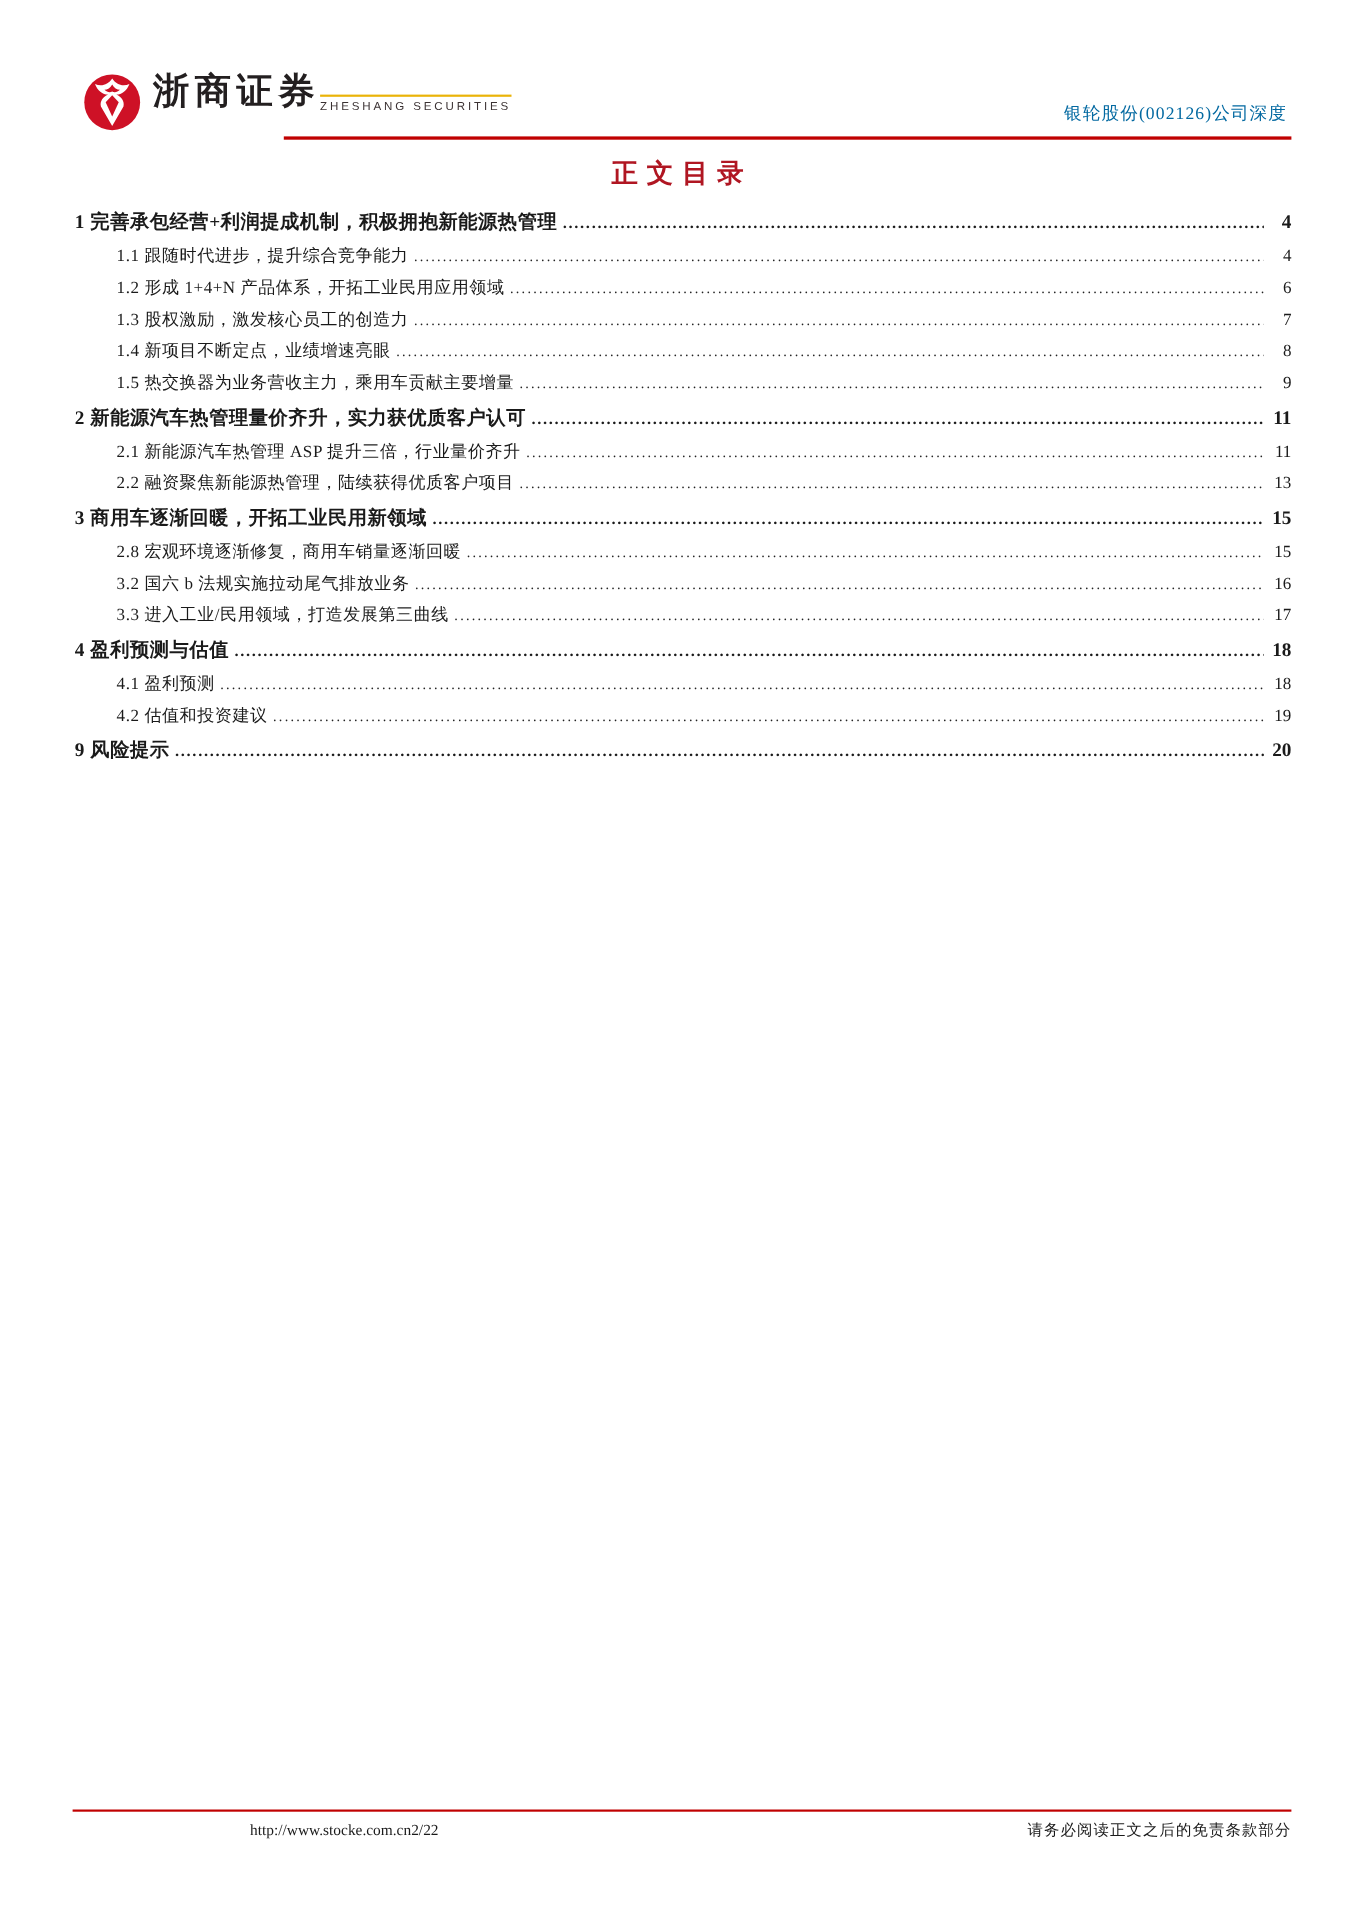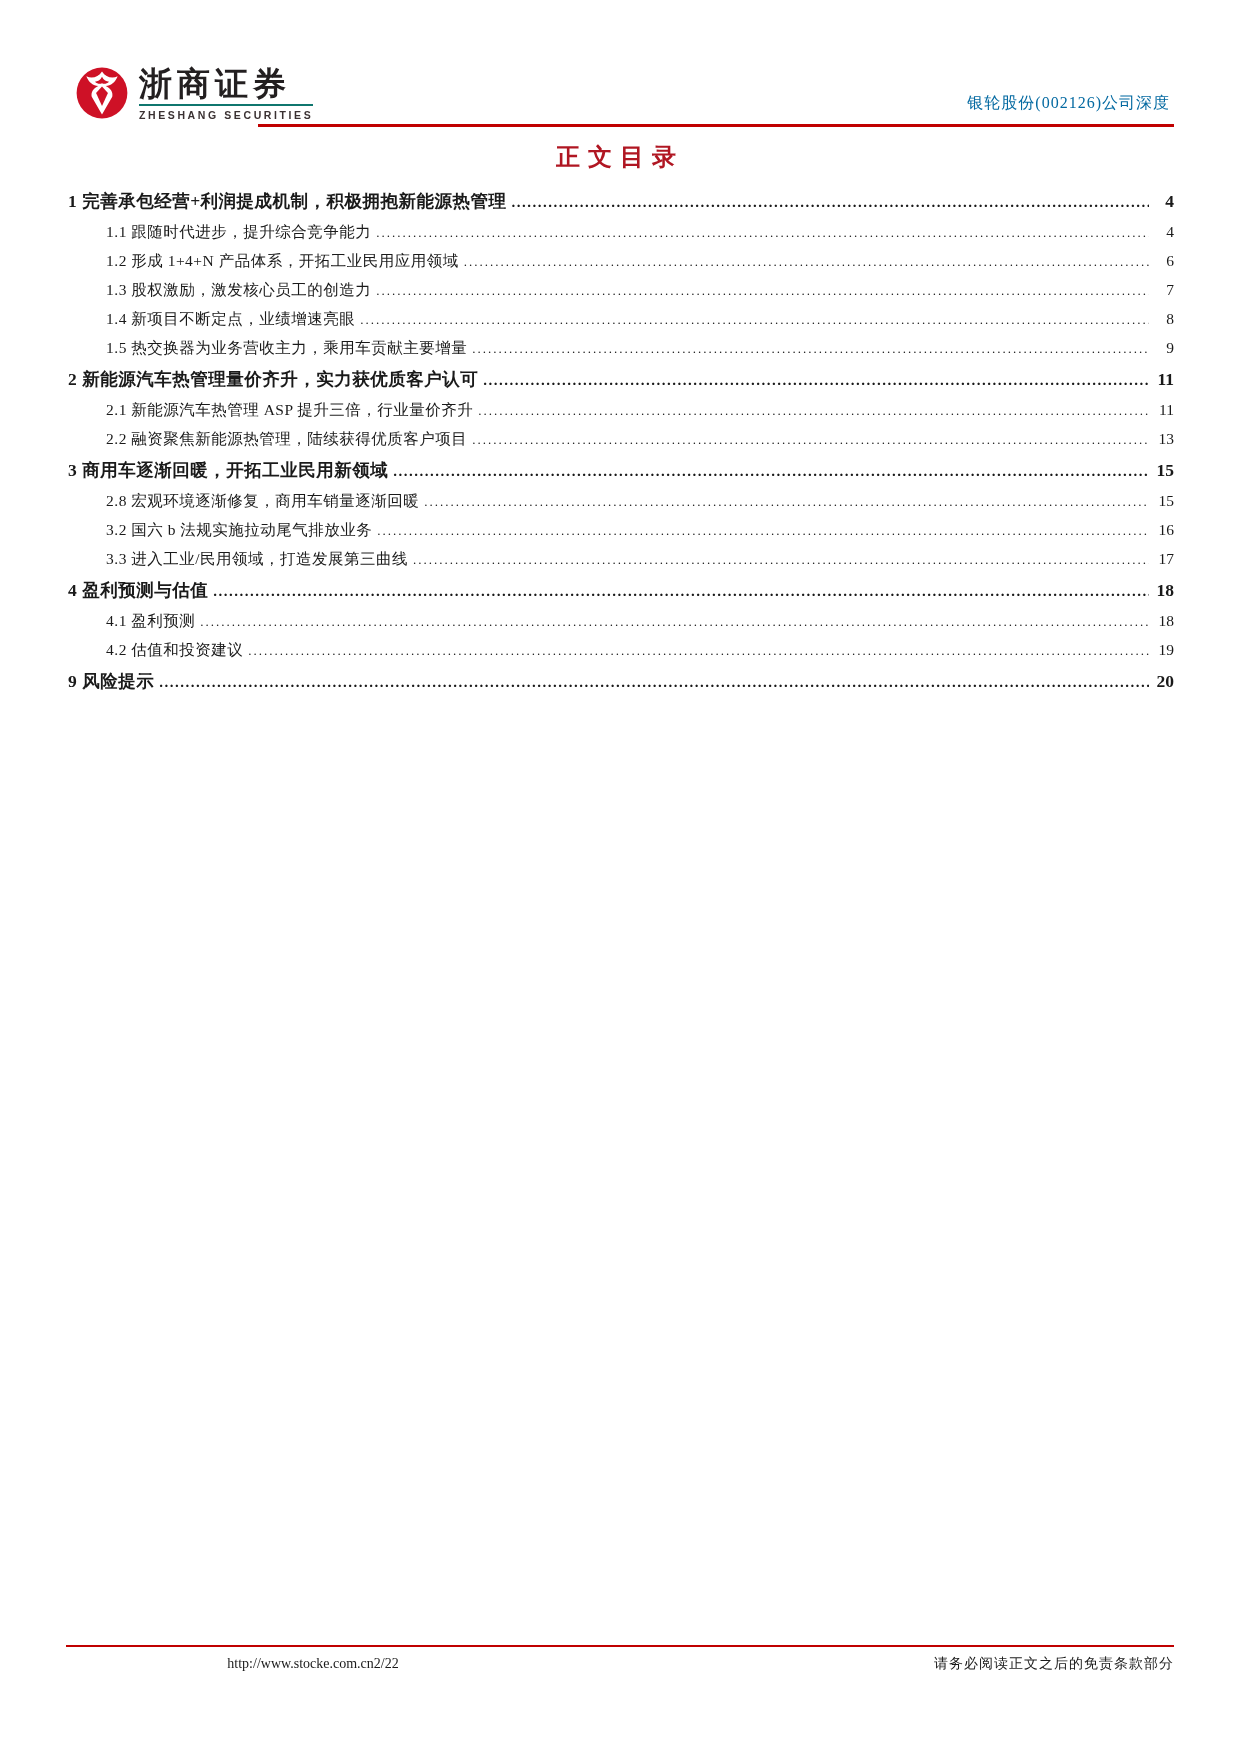--- a/index.html
+++ b/index.html
@@ -20,35 +20,35 @@
   
   .header-logo {
     position: absolute;
     left: 75px;
     top: 66px;
     display: flex;
     align-items: flex-start;
     gap: 10px;
   }
   .logo-mark { width: 54px; height: 54px; display: block; }
-  .brand-text { display: flex; flex-direction: column; }
+  .brand-text { display: flex; flex-direction: row; }
   .brand-cn {
     font-size: 33px;
     font-weight: bold;
     color: #231f20;
     letter-spacing: 5px;
     line-height: 1.1;
     font-family: "Liberation Serif", "DejaVu Serif", serif;
   }
   .brand-en {
-    margin-top: 2px;
+    margin-top: 20px;
     padding-top: 3px;
-    border-top: 2px solid #0f766e;
+    border-top: 2px solid #eab308;
     font-size: 10.5px;
-    font-weight: bold;
+    font-weight: normal;
     letter-spacing: 2.6px;
     color: #3a3132;
     font-family: "Liberation Sans", "DejaVu Sans", sans-serif;
   }
   .header-doc-title {
     position: absolute;
     top: 93px;
     right: 70px;
     font-size: 16px;
     color: #0369a1;

